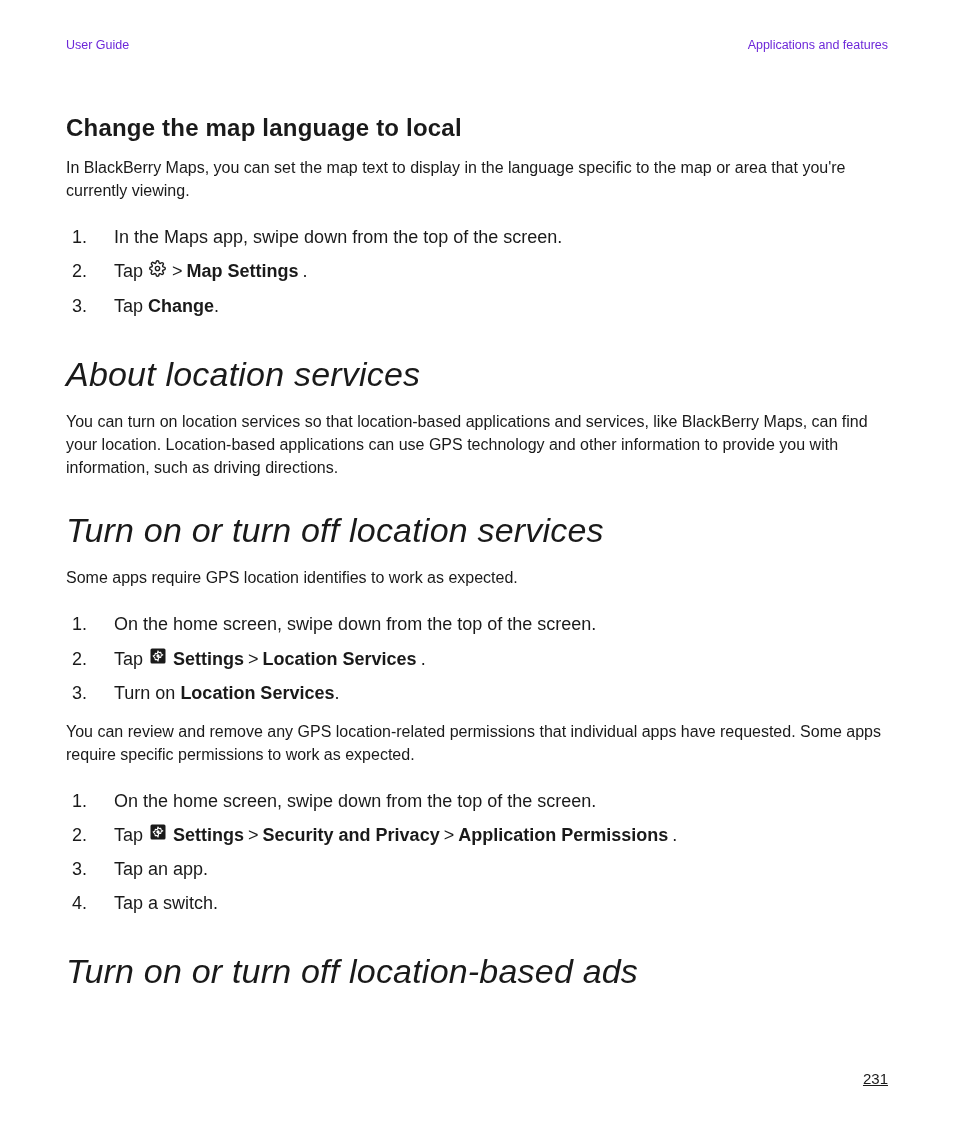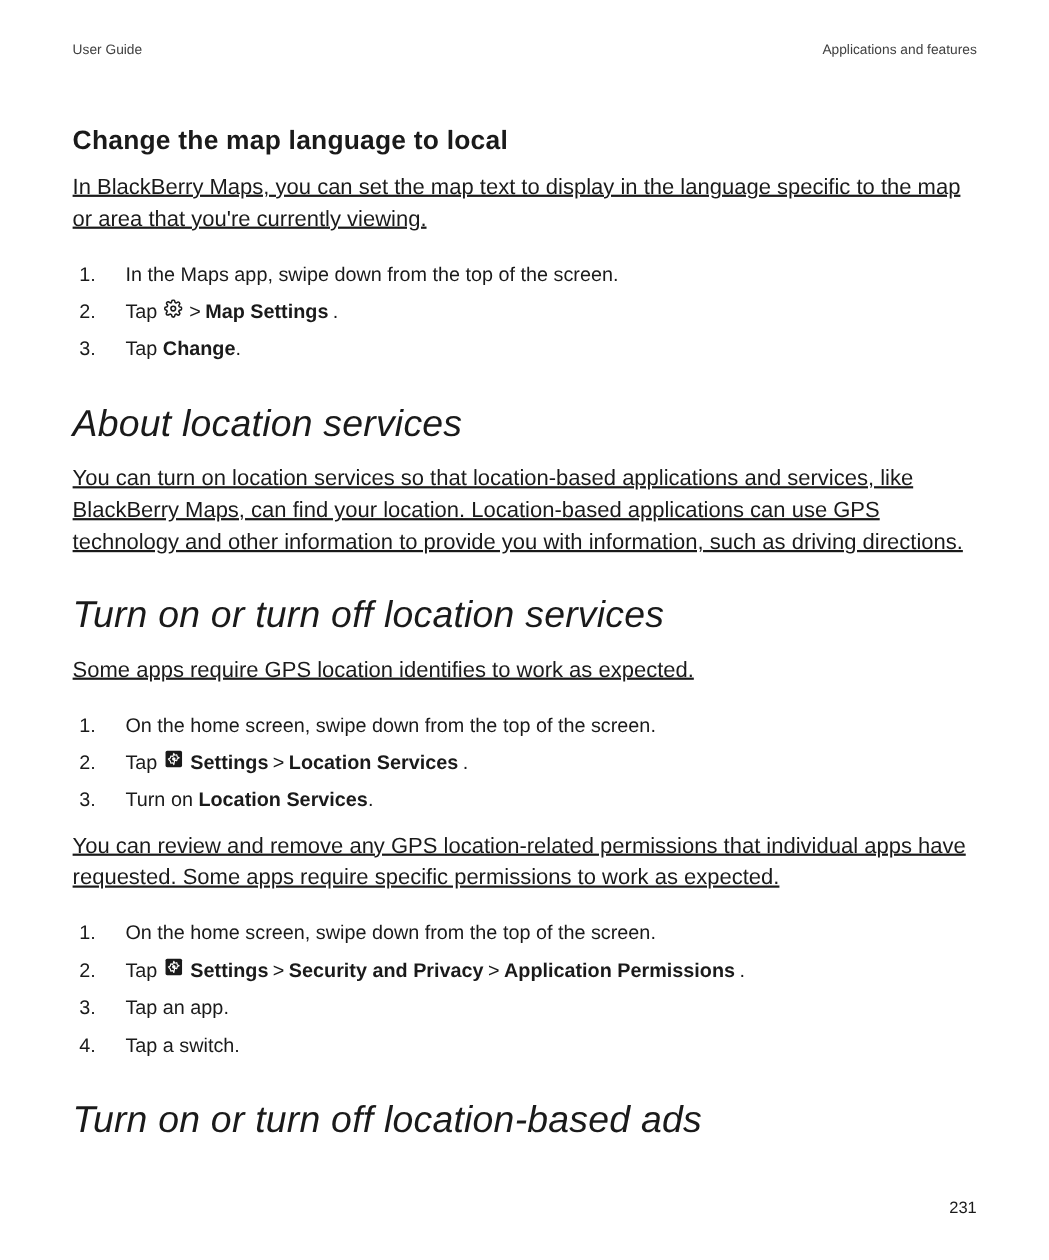--- a/index.html
+++ b/index.html
@@ -13,41 +13,40 @@
     width: 954px;
     min-height: 1145px;
     box-sizing: border-box;
     padding: 38px 66px 40px 66px;
     position: relative;
   }
   .header-row {
     display: flex;
     justify-content: space-between;
     font-size: 12.5px;
-    color: #404040;
+    color: #6d28d9;
     margin-bottom: 62px;
   }
   .h3 {
     font-size: 24px;
     font-weight: 700;
     margin: 28px 0 14px 0;
     letter-spacing: 0.2px;
   }
   .h2 {
     font-size: 34px;
     font-weight: 400;
     margin: 32px 0 16px 0;
     letter-spacing: 0.2px;
     font-style: italic;
   }
   p.body {
-    font-size: 20px;
+    font-size: 16px;
     line-height: 1.45;
     margin: 0 0 18px 0;
-    text-decoration: underline;
   }
   ol.steps {
     list-style: none;
     padding: 0;
     margin: 0 0 10px 0;
     counter-reset: step;
   }
   ol.steps > li {
     counter-increment: step;
     font-size: 18px;
@@ -68,23 +67,24 @@
     flex-wrap: wrap;
   }
   .bold { font-weight: 700; text-align: center; }
   .gear-outline, .gear-solid {
     display: inline-block;
     vertical-align: -3px;
     margin: 0 2px;
   }
   .page-number {
     position: absolute;
-    bottom: 38px;
+    bottom: 58px;
     right: 66px;
     font-size: 15px;
+    text-decoration: underline;
   }
 </style>
 </head>
 <body>
 
 <div class="page">
 
   <div class="header-row">
     <span>User Guide</span>
     <span>Applications and features</span>

